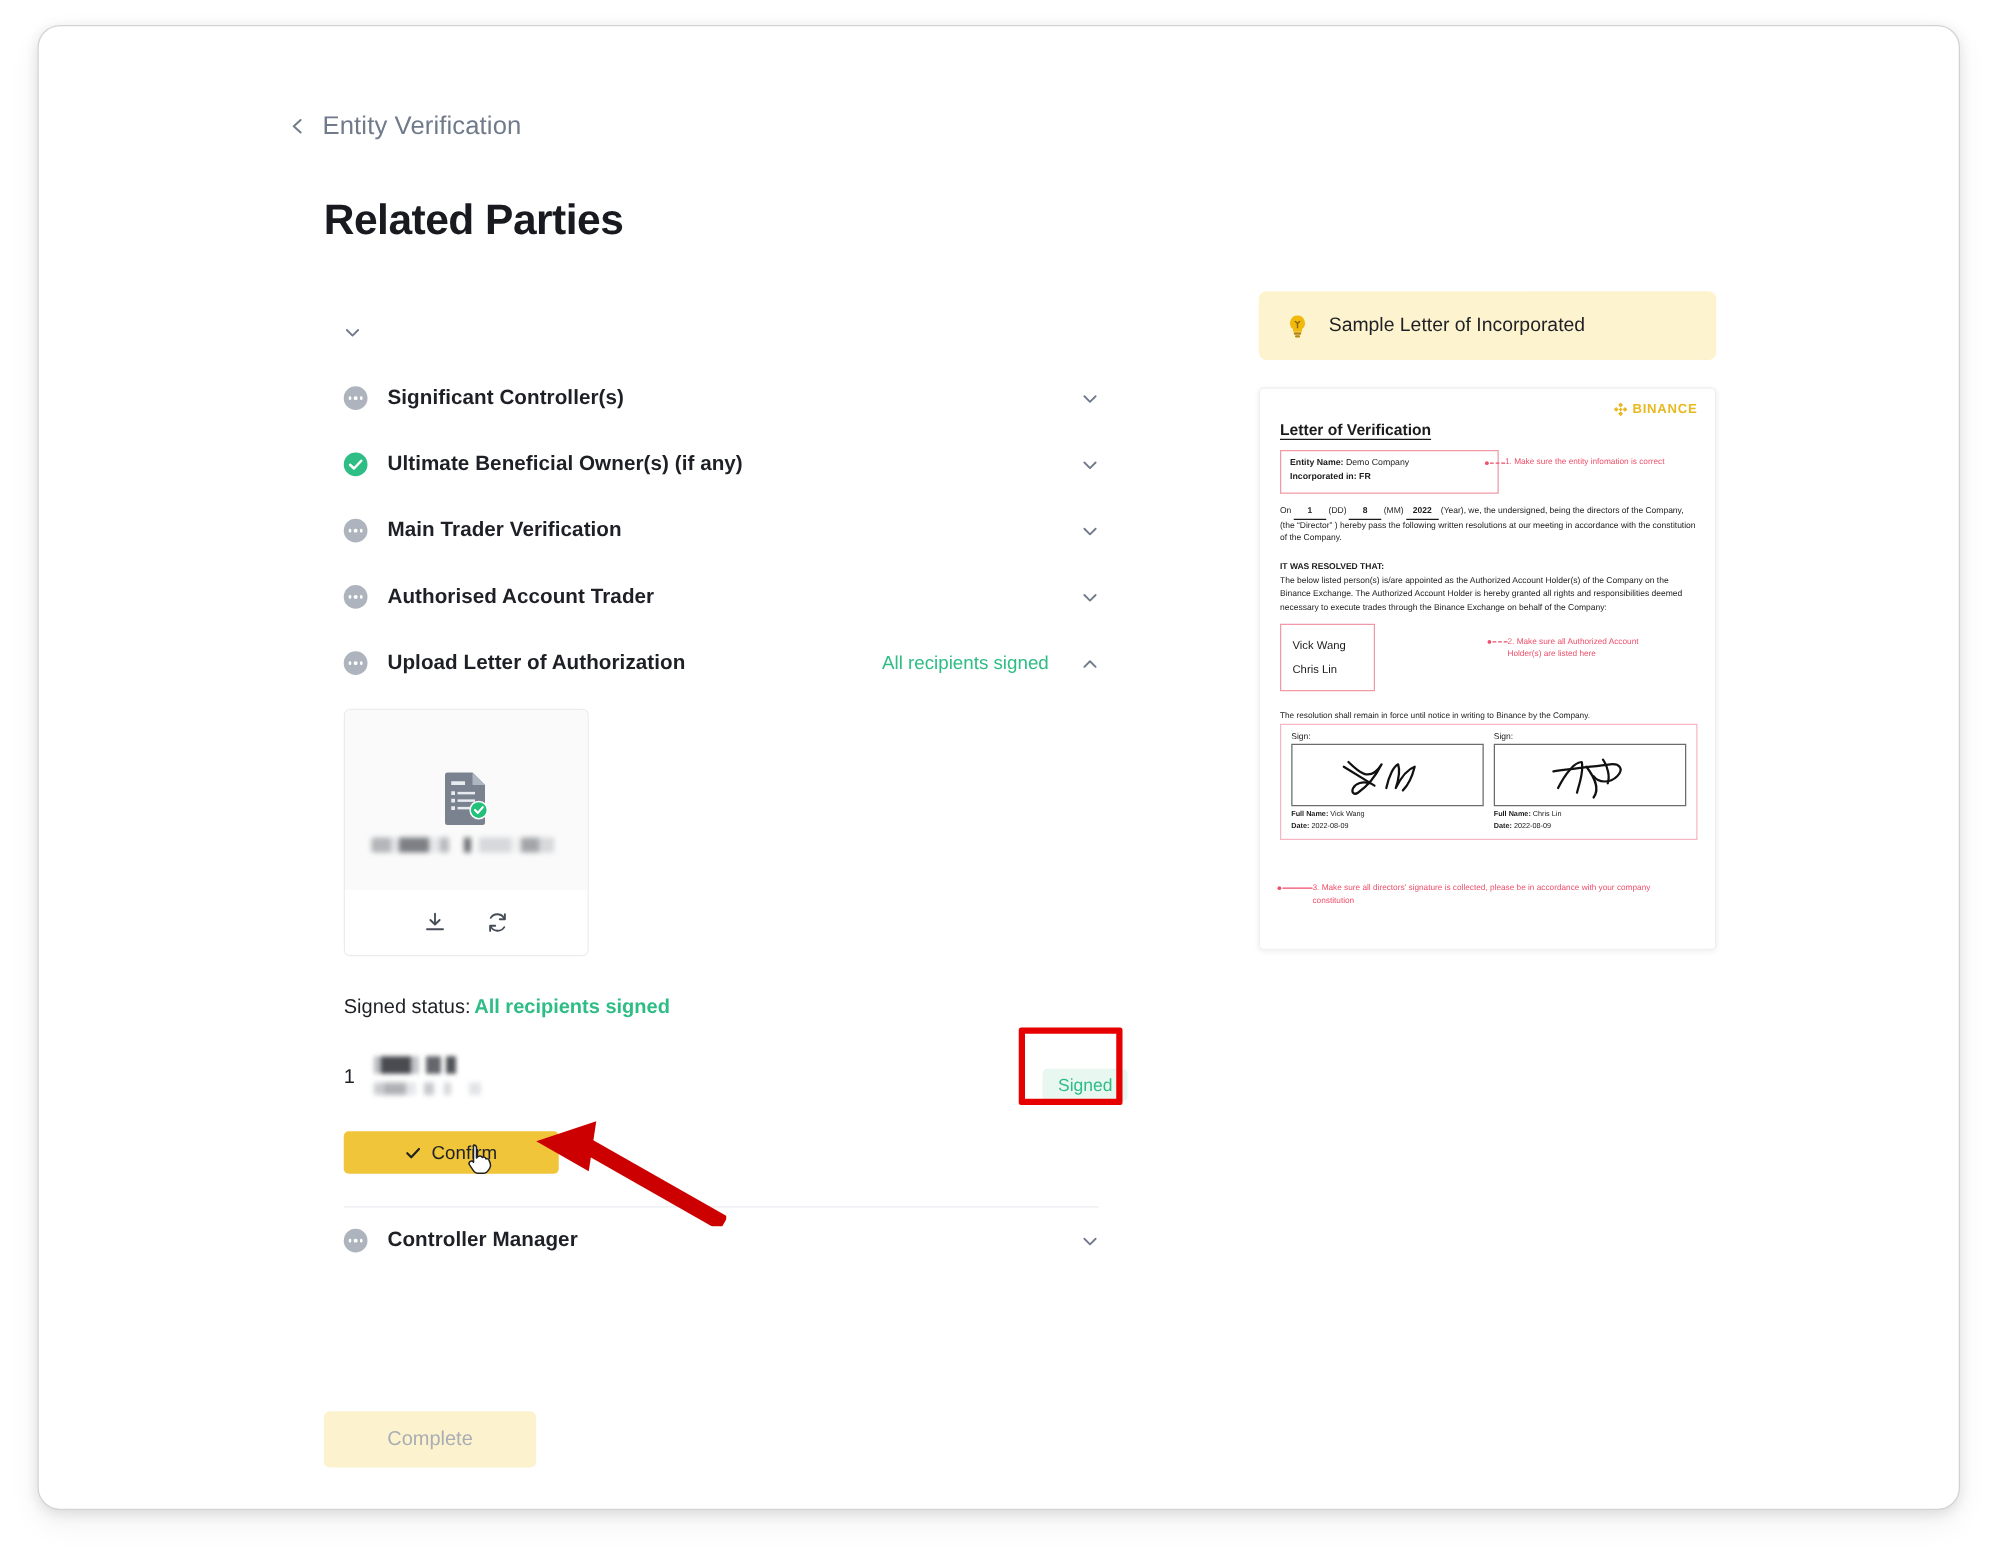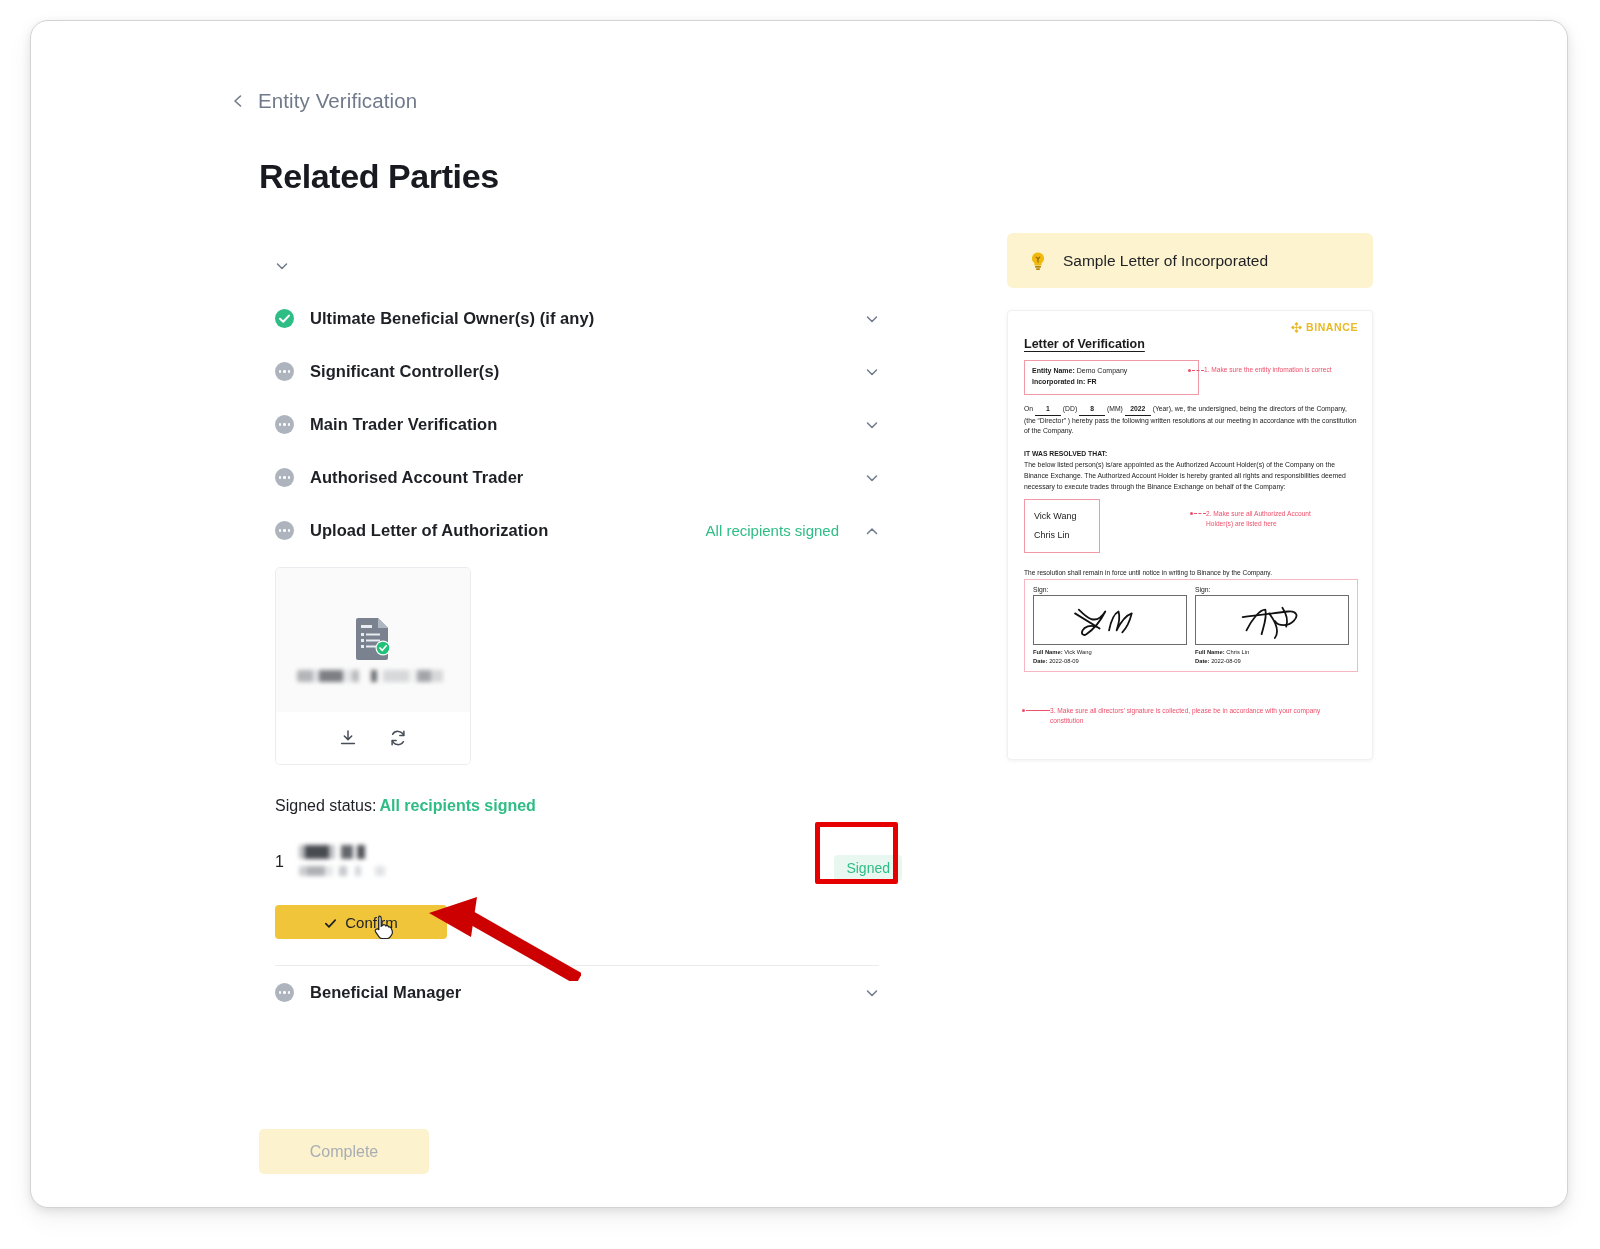--- a/index.html
+++ b/index.html
@@ -349,46 +349,46 @@
           <span class="chev">
                 <svg viewBox="0 0 14 14" width="14" height="14" fill="none" stroke="#707a8a" stroke-width="1.5" stroke-linecap="round" stroke-linejoin="round">
                   <polyline points="2.5,5 7,9.5 11.5,5"></polyline>
                 </svg>
               </span>
         </div>
       </div>
 
       <div class="acc-row">
         <div class="acc-left">
-          <span class="status-dot done">
-            <svg viewBox="0 0 19 19" width="19" height="19" fill="none" stroke="#ffffff" stroke-width="2" stroke-linecap="round" stroke-linejoin="round">
-                  <polyline points="5,9.8 8.2,12.8 14,6.6"></polyline>
-                </svg>
-          </span>
-          <span class="acc-label">Ultimate Beneficial Owner(s) (if any)</span>
+          <span class="status-dot">
+                <span class="dots">
+                  <i></i>
+                  <i></i>
+                  <i></i>
+                </span>
+              </span>
+          <span class="acc-label">Significant Controller(s)</span>
         </div>
         <div class="acc-right">
           <span class="chev">
                 <svg viewBox="0 0 14 14" width="14" height="14" fill="none" stroke="#707a8a" stroke-width="1.5" stroke-linecap="round" stroke-linejoin="round">
                   <polyline points="2.5,5 7,9.5 11.5,5"></polyline>
                 </svg>
               </span>
         </div>
       </div>
 
       <div class="acc-row">
         <div class="acc-left">
-          <span class="status-dot">
-                <span class="dots">
-                  <i></i>
-                  <i></i>
-                  <i></i>
-                </span>
-              </span>
-          <span class="acc-label">Significant Controller(s)</span>
+          <span class="status-dot done">
+            <svg viewBox="0 0 19 19" width="19" height="19" fill="none" stroke="#ffffff" stroke-width="2" stroke-linecap="round" stroke-linejoin="round">
+                  <polyline points="5,9.8 8.2,12.8 14,6.6"></polyline>
+                </svg>
+          </span>
+          <span class="acc-label">Ultimate Beneficial Owner(s) (if any)</span>
         </div>
         <div class="acc-right">
           <span class="chev">
                 <svg viewBox="0 0 14 14" width="14" height="14" fill="none" stroke="#707a8a" stroke-width="1.5" stroke-linecap="round" stroke-linejoin="round">
                   <polyline points="2.5,5 7,9.5 11.5,5"></polyline>
                 </svg>
               </span>
         </div>
       </div>
 
@@ -521,21 +521,21 @@
 
       <div class="acc-row">
         <div class="acc-left">
           <span class="status-dot">
                 <span class="dots">
                   <i></i>
                   <i></i>
                   <i></i>
                 </span>
               </span>
-          <span class="acc-label">Beneficial Manager</span>
+          <span class="acc-label">Controller Manager</span>
         </div>
         <div class="acc-right">
           <span class="chev">
                 <svg viewBox="0 0 14 14" width="14" height="14" fill="none" stroke="#707a8a" stroke-width="1.5" stroke-linecap="round" stroke-linejoin="round">
                   <polyline points="2.5,5 7,9.5 11.5,5"></polyline>
                 </svg>
               </span>
         </div>
       </div>
 

